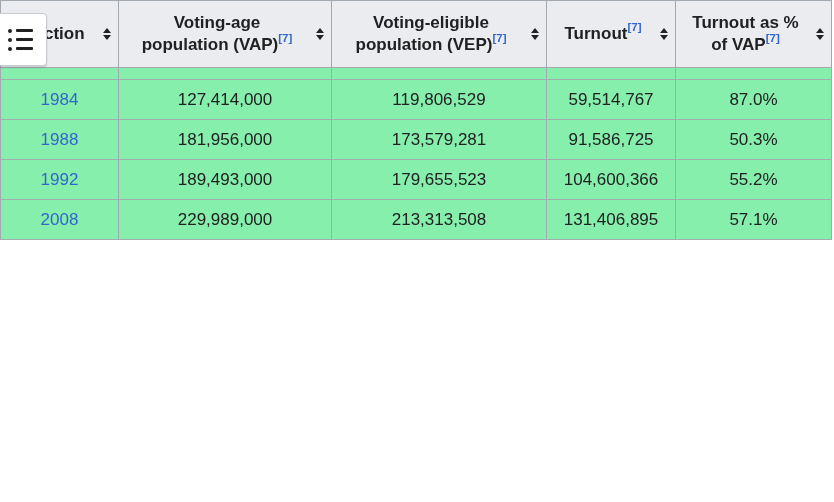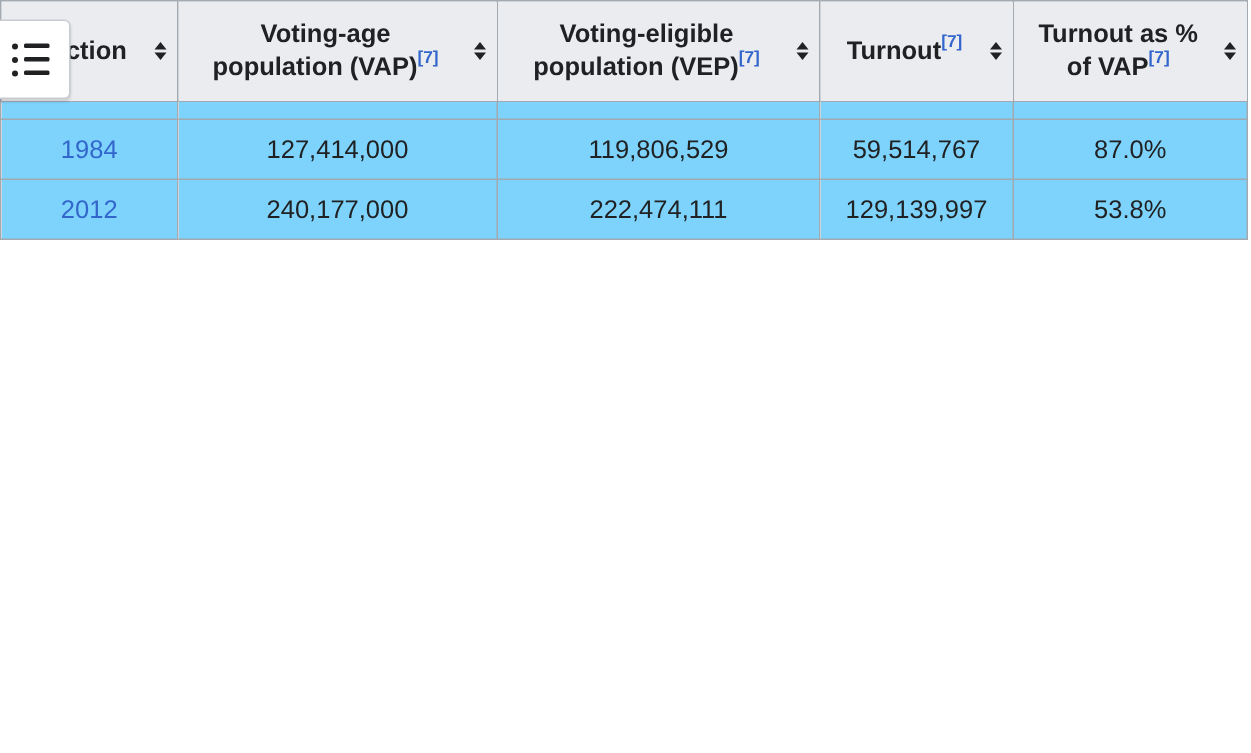--- a/index.html
+++ b/index.html
@@ -31,21 +31,21 @@
     font-size: 17px;
     line-height: 22px;
     text-align: center;
     vertical-align: middle;
     position: relative;
     height: 67px;
     padding: 2px 22px 2px 6px;
     cursor: pointer;
   }
   table.wikitable td {
-    background: #7dd3fc;
+    background: #86efac;
     font-size: 17px;
     text-align: center;
     vertical-align: middle;
     height: 40px;
     padding: 0 4px;
   }
   tr.clipped-row td { height: 12px; padding: 0; }
   .hdr-line { display: block; }
   sup.ref {
     font-size: 11.5px;
@@ -167,25 +167,39 @@
         <td></td>
       </tr>
     <tr>
           <td><a class="year-link">1984</a></td>
           <td>127,414,000</td>
           <td>119,806,529</td>
           <td>59,514,767</td>
           <td>87.0%</td>
         </tr>
         <tr>
-          <td><a class="year-link">2012</a></td>
-          <td>240,177,000</td>
-          <td>222,474,111</td>
-          <td>129,139,997</td>
-          <td>53.8%</td>
+          <td><a class="year-link">1988</a></td>
+          <td>181,956,000</td>
+          <td>173,579,281</td>
+          <td>91,586,725</td>
+          <td>50.3%</td>
+        </tr>
+        <tr>
+          <td><a class="year-link">1992</a></td>
+          <td>189,493,000</td>
+          <td>179,655,523</td>
+          <td>104,600,366</td>
+          <td>55.2%</td>
+        </tr>
+        <tr>
+          <td><a class="year-link">2008</a></td>
+          <td>229,989,000</td>
+          <td>213,313,508</td>
+          <td>131,406,895</td>
+          <td>57.1%</td>
         </tr>
       </tbody>
   </table>
 
   <div class="toc-button">
     <div class="toc-icon">
       <div class="toc-row">
           <span class="toc-dot"></span>
           <span class="toc-bar"></span>
         </div>

